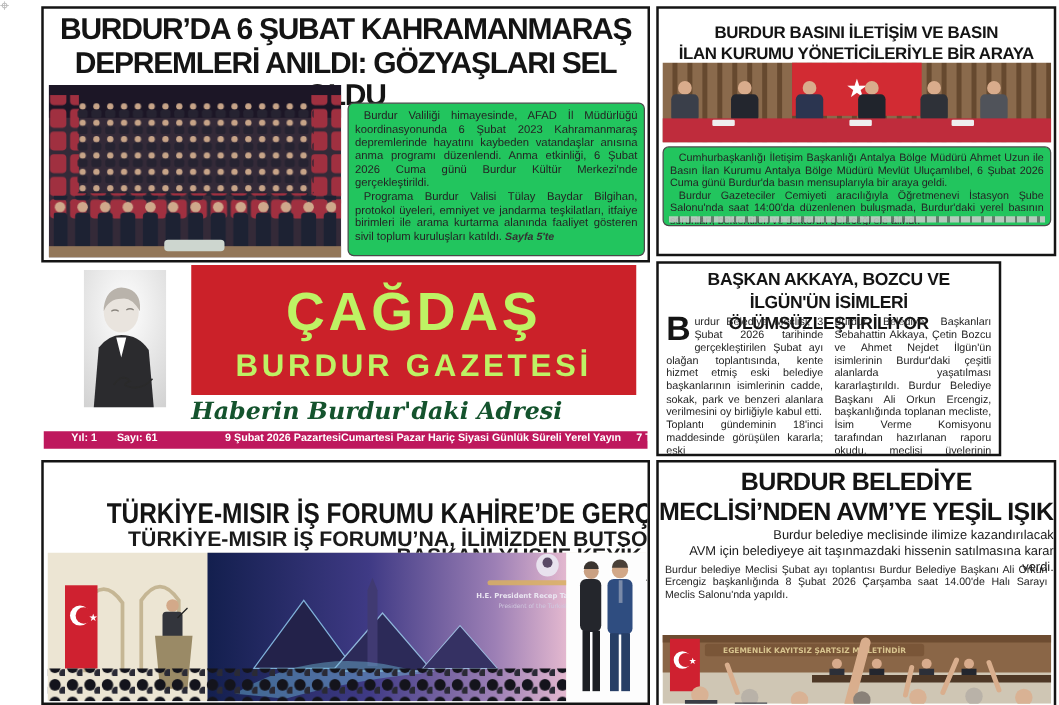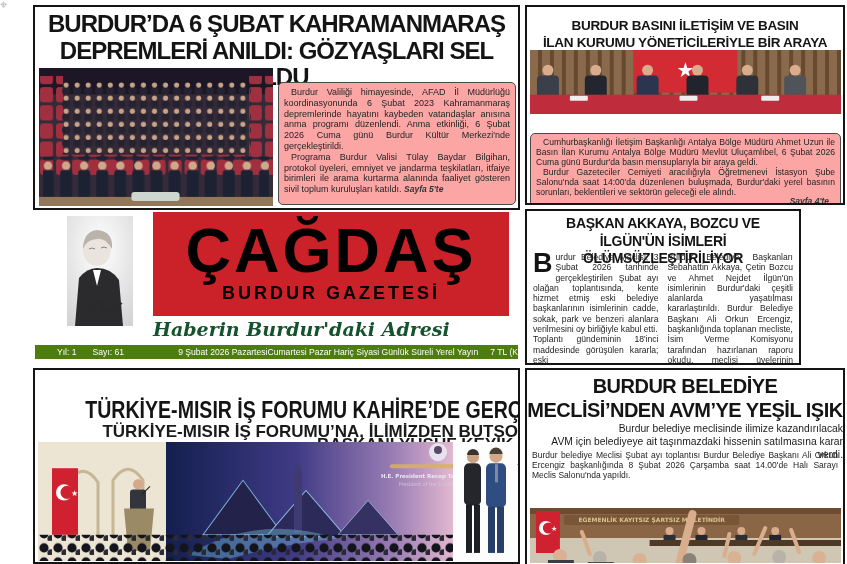--- a/index.html
+++ b/index.html
@@ -4,52 +4,52 @@
 <style>
   html,body{margin:0;padding:0;background:#fff;}
   .page{position:relative;width:847px;height:564px;background:#fff;overflow:hidden;
         font-family:"Liberation Sans",sans-serif;color:#1a1a1a;}
   .box{position:absolute;border:2.5px solid #141414;background:#fff;box-sizing:border-box;overflow:hidden;}
   .noborder{position:absolute;box-sizing:border-box;overflow:hidden;}
   .hl{font-weight:bold;color:#141414;text-align:center;white-space:pre-line;margin:0;}
   .ml{white-space:pre-line;}
   .body-text{font-size:9px;line-height:10.8px;text-align:justify;color:#242424;}
   .body-text p{margin:0;text-indent:7px;}
-  .tbox{position:absolute;border:1.5px solid #4a4a4a;border-radius:5px;padding:4px 5px;box-sizing:border-box;overflow:hidden;background:#fca5a5;}
+  .tbox{position:absolute;border:1.5px solid #4a4a4a;border-radius:5px;padding:4px 5px;box-sizing:border-box;overflow:hidden;background:#22c55e;}
   .pageref{font-family:Liberation Sans, sans-serif;font-style:italic;font-weight:bold;font-size:8.5px;color:#333;}
   .pr-line{text-align:right;padding-right:6px;}
   .sqz{display:inline-block;transform:scaleX(0.85);transform-origin:center top;white-space:nowrap;}
   .sqz2{display:inline-block;transform:scaleX(0.95);transform-origin:center top;white-space:nowrap;}
   svg{display:block;font-family:"DejaVu Sans",sans-serif;}
   .ph{position:absolute;}
   
   .corner-icon{position:absolute;left:0px;top:-2px;font-size:13px;color:#b5b5b5;line-height:13px;}
   
   .art-tl{left:33px;top:5px;width:487px;height:205px;}
   .hl-xl{font-size:24px;line-height:26.5px;letter-spacing:-1px;margin-top:4px;}
   .tl-photo{left:4px;top:61px;width:234px;height:138px;}
   .tl-text{left:243px;top:75px;width:238px;height:123px;}
   
   .art-tr{left:525px;top:5px;width:320px;height:200px;}
   .hl-md{font-size:13.5px;line-height:17px;letter-spacing:-0.3px;margin-top:10px;}
   .tr-photo{left:3px;top:43px;width:311px;height:64px;}
-  .tr-text{left:3px;top:126px;width:311px;height:80px;font-size:8.6px;line-height:9.9px;}
+  .tr-text{left:3px;top:110px;width:311px;height:64px;font-size:8.6px;line-height:9.9px;}
   .strip{position:absolute;left:4px;right:4px;bottom:2px;height:5px;
          background:repeating-linear-gradient(90deg,#cccccc 0 7px,#707070 7px 9px);opacity:.85;}
   
   .masthead{left:33px;top:212px;width:487px;height:152px;}
   .portrait{position:absolute;left:34px;top:4px;width:66px;height:110px;}
   .redbox{position:absolute;left:120px;top:0px;width:356px;height:104px;background:#cb2129;
           display:flex;flex-direction:column;align-items:center;justify-content:center;}
-  .mast-title{color:#000000;font-weight:bold;font-size:63px;line-height:58px;letter-spacing:3px;}
-  .mast-sub{color:#000000;font-weight:bold;font-size:18px;line-height:27px;letter-spacing:3px;margin-top:1px;}
+  .mast-title{color:#bef264;font-weight:bold;font-size:43px;line-height:58px;letter-spacing:3px;}
+  .mast-sub{color:#bef264;font-weight:bold;font-size:25px;line-height:27px;letter-spacing:3px;margin-top:1px;}
   .tagline{position:absolute;left:120px;top:106px;width:356px;text-align:left;
            font-family:"DejaVu Serif",serif;font-style:italic;font-weight:bold;font-size:19px;color:#14532d;}
-  .infobar{position:absolute;left:2px;top:133px;width:483px;height:14px;background:#4d7c0f;color:#fff;
-           display:flex;align-items:center;font-size:8.6px;font-weight:normal;white-space:nowrap;}
+  .infobar{position:absolute;left:2px;top:133px;width:483px;height:14px;background:#be185d;color:#fff;
+           display:flex;font-size:8.6px;font-weight:bold;white-space:nowrap;}
   .ib-issue{margin-left:22px;}
   .ib-number{margin-left:16px;}
   .ib-date{margin-left:54px;}
   .ib-pub{margin-left:auto;}
   .ib-price{margin-left:12px;margin-right:5px;}
   
   .art-mr{left:525px;top:209px;width:276px;height:156px;}
   .mr-cols{position:absolute;left:6px;right:6px;top:41px;display:flex;gap:9px;}
   .mr-col{flex:1;font-size:8.6px;line-height:10.3px;text-align:justify;color:#242424;}
   .dropcap{float:left;font-size:27px;line-height:23px;font-weight:bold;padding-right:3px;color:#141414;}

